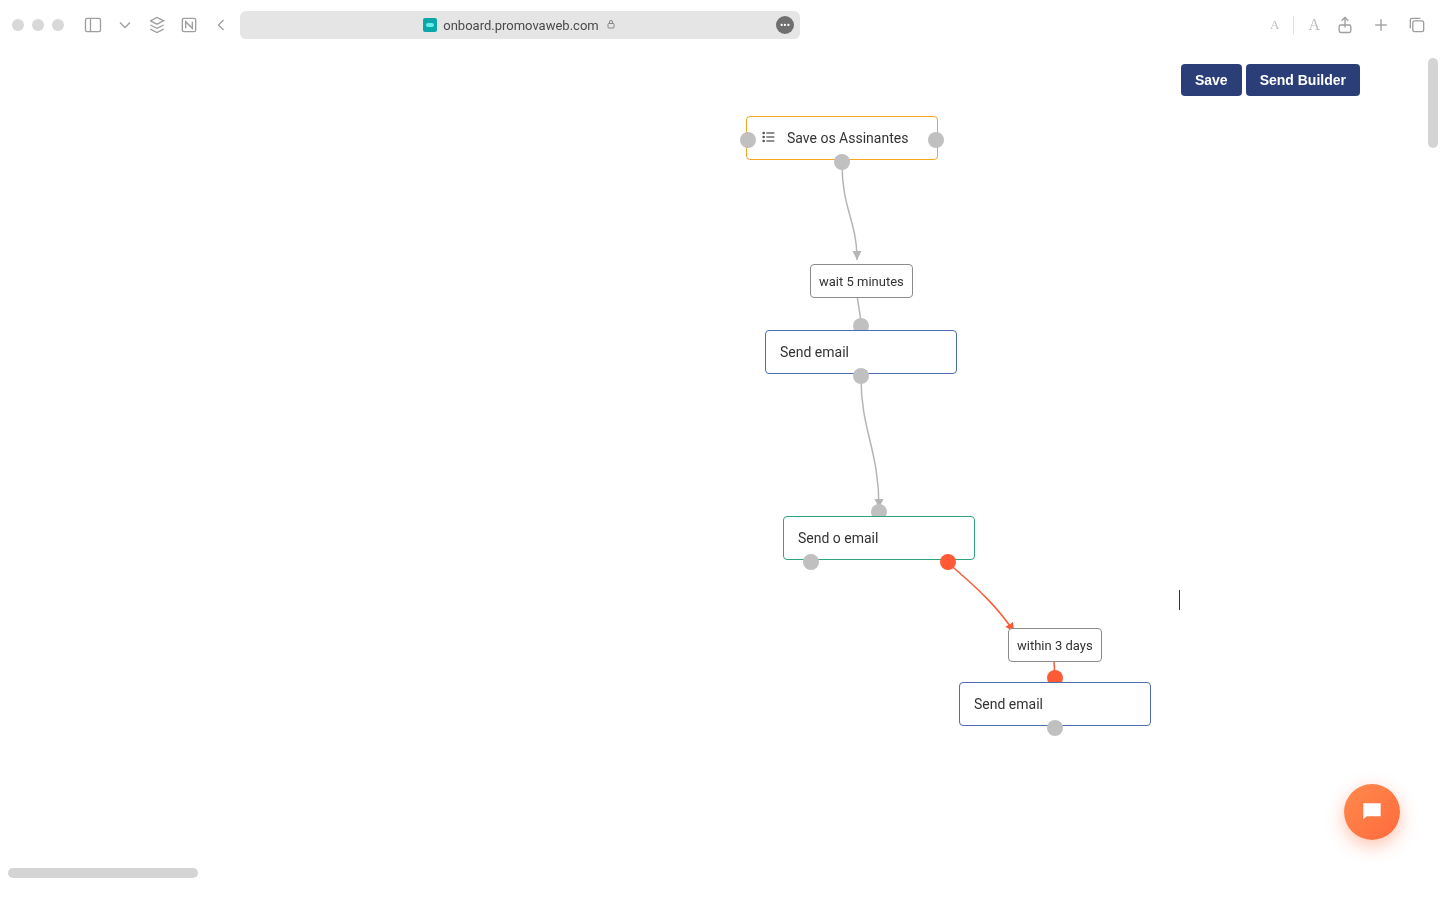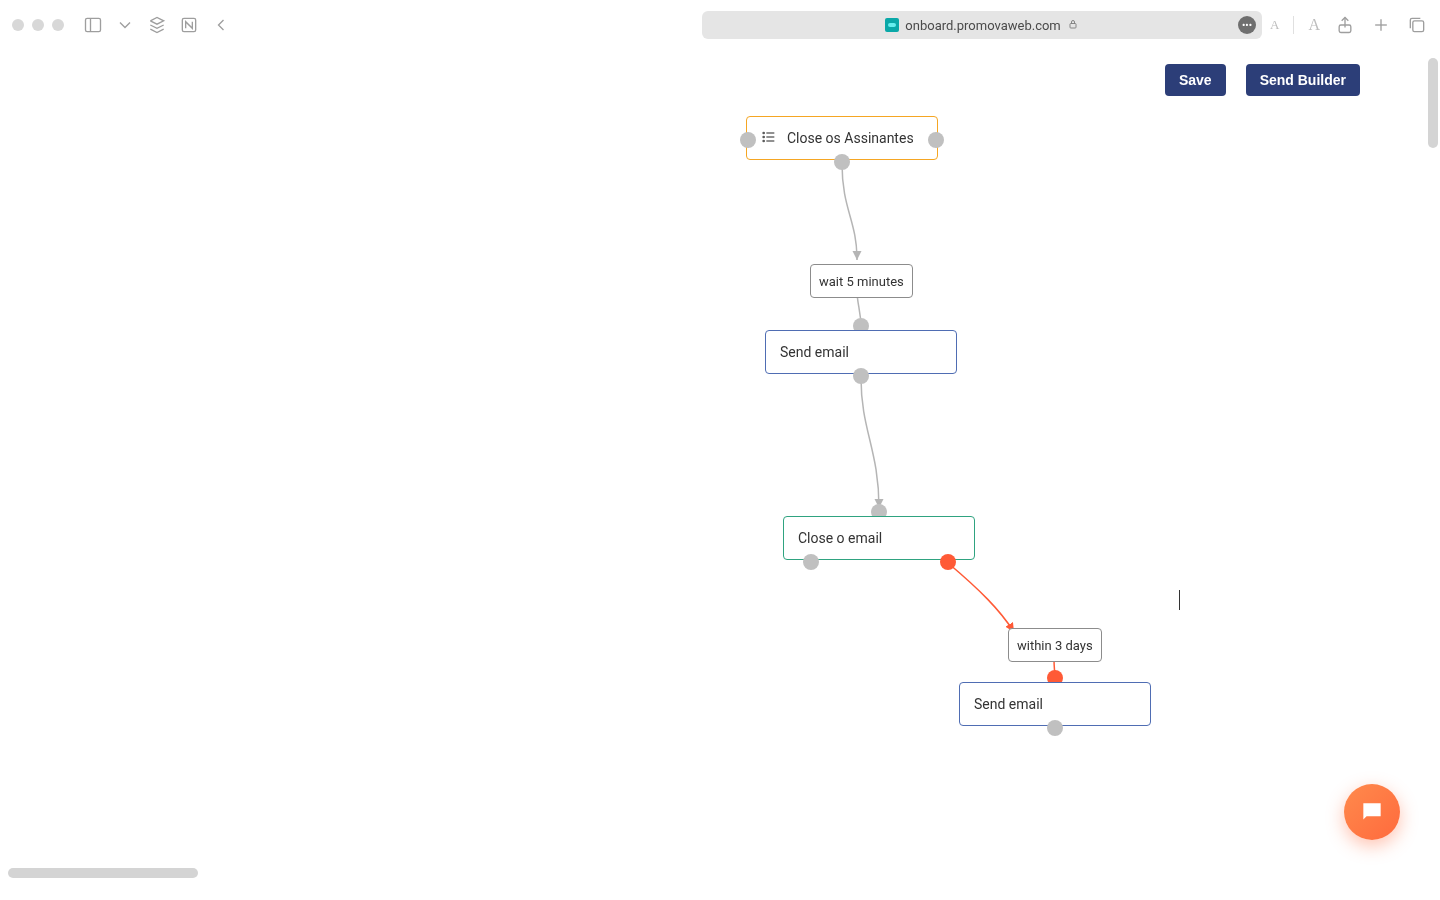--- a/index.html
+++ b/index.html
@@ -12,21 +12,21 @@
     align-items: center;
     padding: 0 12px;
     gap: 8px;
     background: #ffffff;
   }
   .traffic-lights { display: flex; gap: 8px; margin-right: 10px; }
   .traffic-dot { width: 12px; height: 12px; border-radius: 50%; background: #d8d8d8; }
   .chrome-icon-group { display: flex; align-items: center; gap: 10px; color: #9e9e9e; }
   .chrome-icon { width: 22px; height: 22px; display:flex; align-items:center; justify-content:center; }
   .chrome-icon svg { width: 20px; height: 20px; stroke: #9e9e9e; fill:none; stroke-width:1.6; }
-  .address-wrap { flex:1; display:flex; justify-content:flex-end; }
+  .address-wrap { flex:1; display:flex; justify-content:flex-start; }
   .address-bar {
     width: 560px; height: 28px; background: #e5e5e5; border-radius: 6px;
     display: flex; align-items: center; justify-content: center; gap: 6px;
     font-size: 13px; color: #4a4a4a;
     position: relative;
   }
   .address-favicon { width:14px; height:14px; background:#0aa8a8; border-radius:2px; display:flex; align-items:center; justify-content:center;}
   .address-favicon::after{content:"";display:block;width:8px;height:4px;border-radius:2px;background:#6ee;}
   .address-lock svg{width:12px;height:12px;stroke:#7a7a7a;fill:none;stroke-width:1.8;}
   .address-more { position:absolute; right:6px; width:18px;height:18px;border-radius:50%;background:#6f6f6f;color:#fff;display:flex;align-items:center;justify-content:center;font-size:10px;}
@@ -36,21 +36,21 @@
 
   
   .app {
     position: relative;
     width: 100%;
     height: 830px;
     background:#fff;
   }
 
   
-  .action-bar { position: absolute; top: 14px; right: 80px; display:flex; gap:20px; }
+  .action-bar { position: absolute; top: 14px; right: 80px; display:flex; gap:4px; }
   .btn {
     background: #2c3e78; color: #ffffff; padding: 8px 14px; border-radius:4px;
     font-size:14px; font-weight:600; cursor:pointer; border:none;
   }
 
   
   .canvas { position:absolute; inset:0; }
 
   
   .node {
@@ -213,39 +213,39 @@
       <span class="list-icon">
         <svg viewBox="0 0 24 24">
             <line x1="8" y1="6" x2="20" y2="6"></line>
             <line x1="8" y1="12" x2="20" y2="12"></line>
             <line x1="8" y1="18" x2="20" y2="18"></line>
             <circle cx="4" cy="6" r="1" fill="#5a5a5a"></circle>
             <circle cx="4" cy="12" r="1" fill="#5a5a5a"></circle>
             <circle cx="4" cy="18" r="1" fill="#5a5a5a"></circle>
           </svg>
       </span>
-      <span>Close os Assinantes</span>
+      <span>Save os Assinantes</span>
     </div>
     <div class="ep" style="left:740px; top:82px;"></div>
     <div class="ep" style="left:928px; top:82px;"></div>
     <div class="ep" style="left:834px; top:104px;"></div>
 
     <div class="node node-wait" style="left:810px; top:214px;">
       <span>wait 5 minutes</span>
     </div>
 
     <div class="ep" style="left:853px; top:268px;"></div>
     <div class="node node-action" style="left:765px; top:280px; width:192px;">
       <span>Send email</span>
     </div>
     <div class="ep" style="left:853px; top:318px;"></div>
 
     <div class="ep" style="left:871px; top:454px;"></div>
     <div class="node node-condition" style="left:783px; top:466px; width:192px;">
-      <span>Close o email</span>
+      <span>Send o email</span>
     </div>
     <div class="ep" style="left:803px; top:504px;"></div>
     <div class="ep ep-red" style="left:940px; top:504px;"></div>
 
     <div class="node node-wait" style="left:984px; top:578px;margin-left:24px;">
       <span>within 3 days</span>
     </div>
 
     <div class="ep ep-red" style="left:1047px; top:620px;"></div>
     <div class="node node-action" style="left:959px; top:632px; width:192px;">

